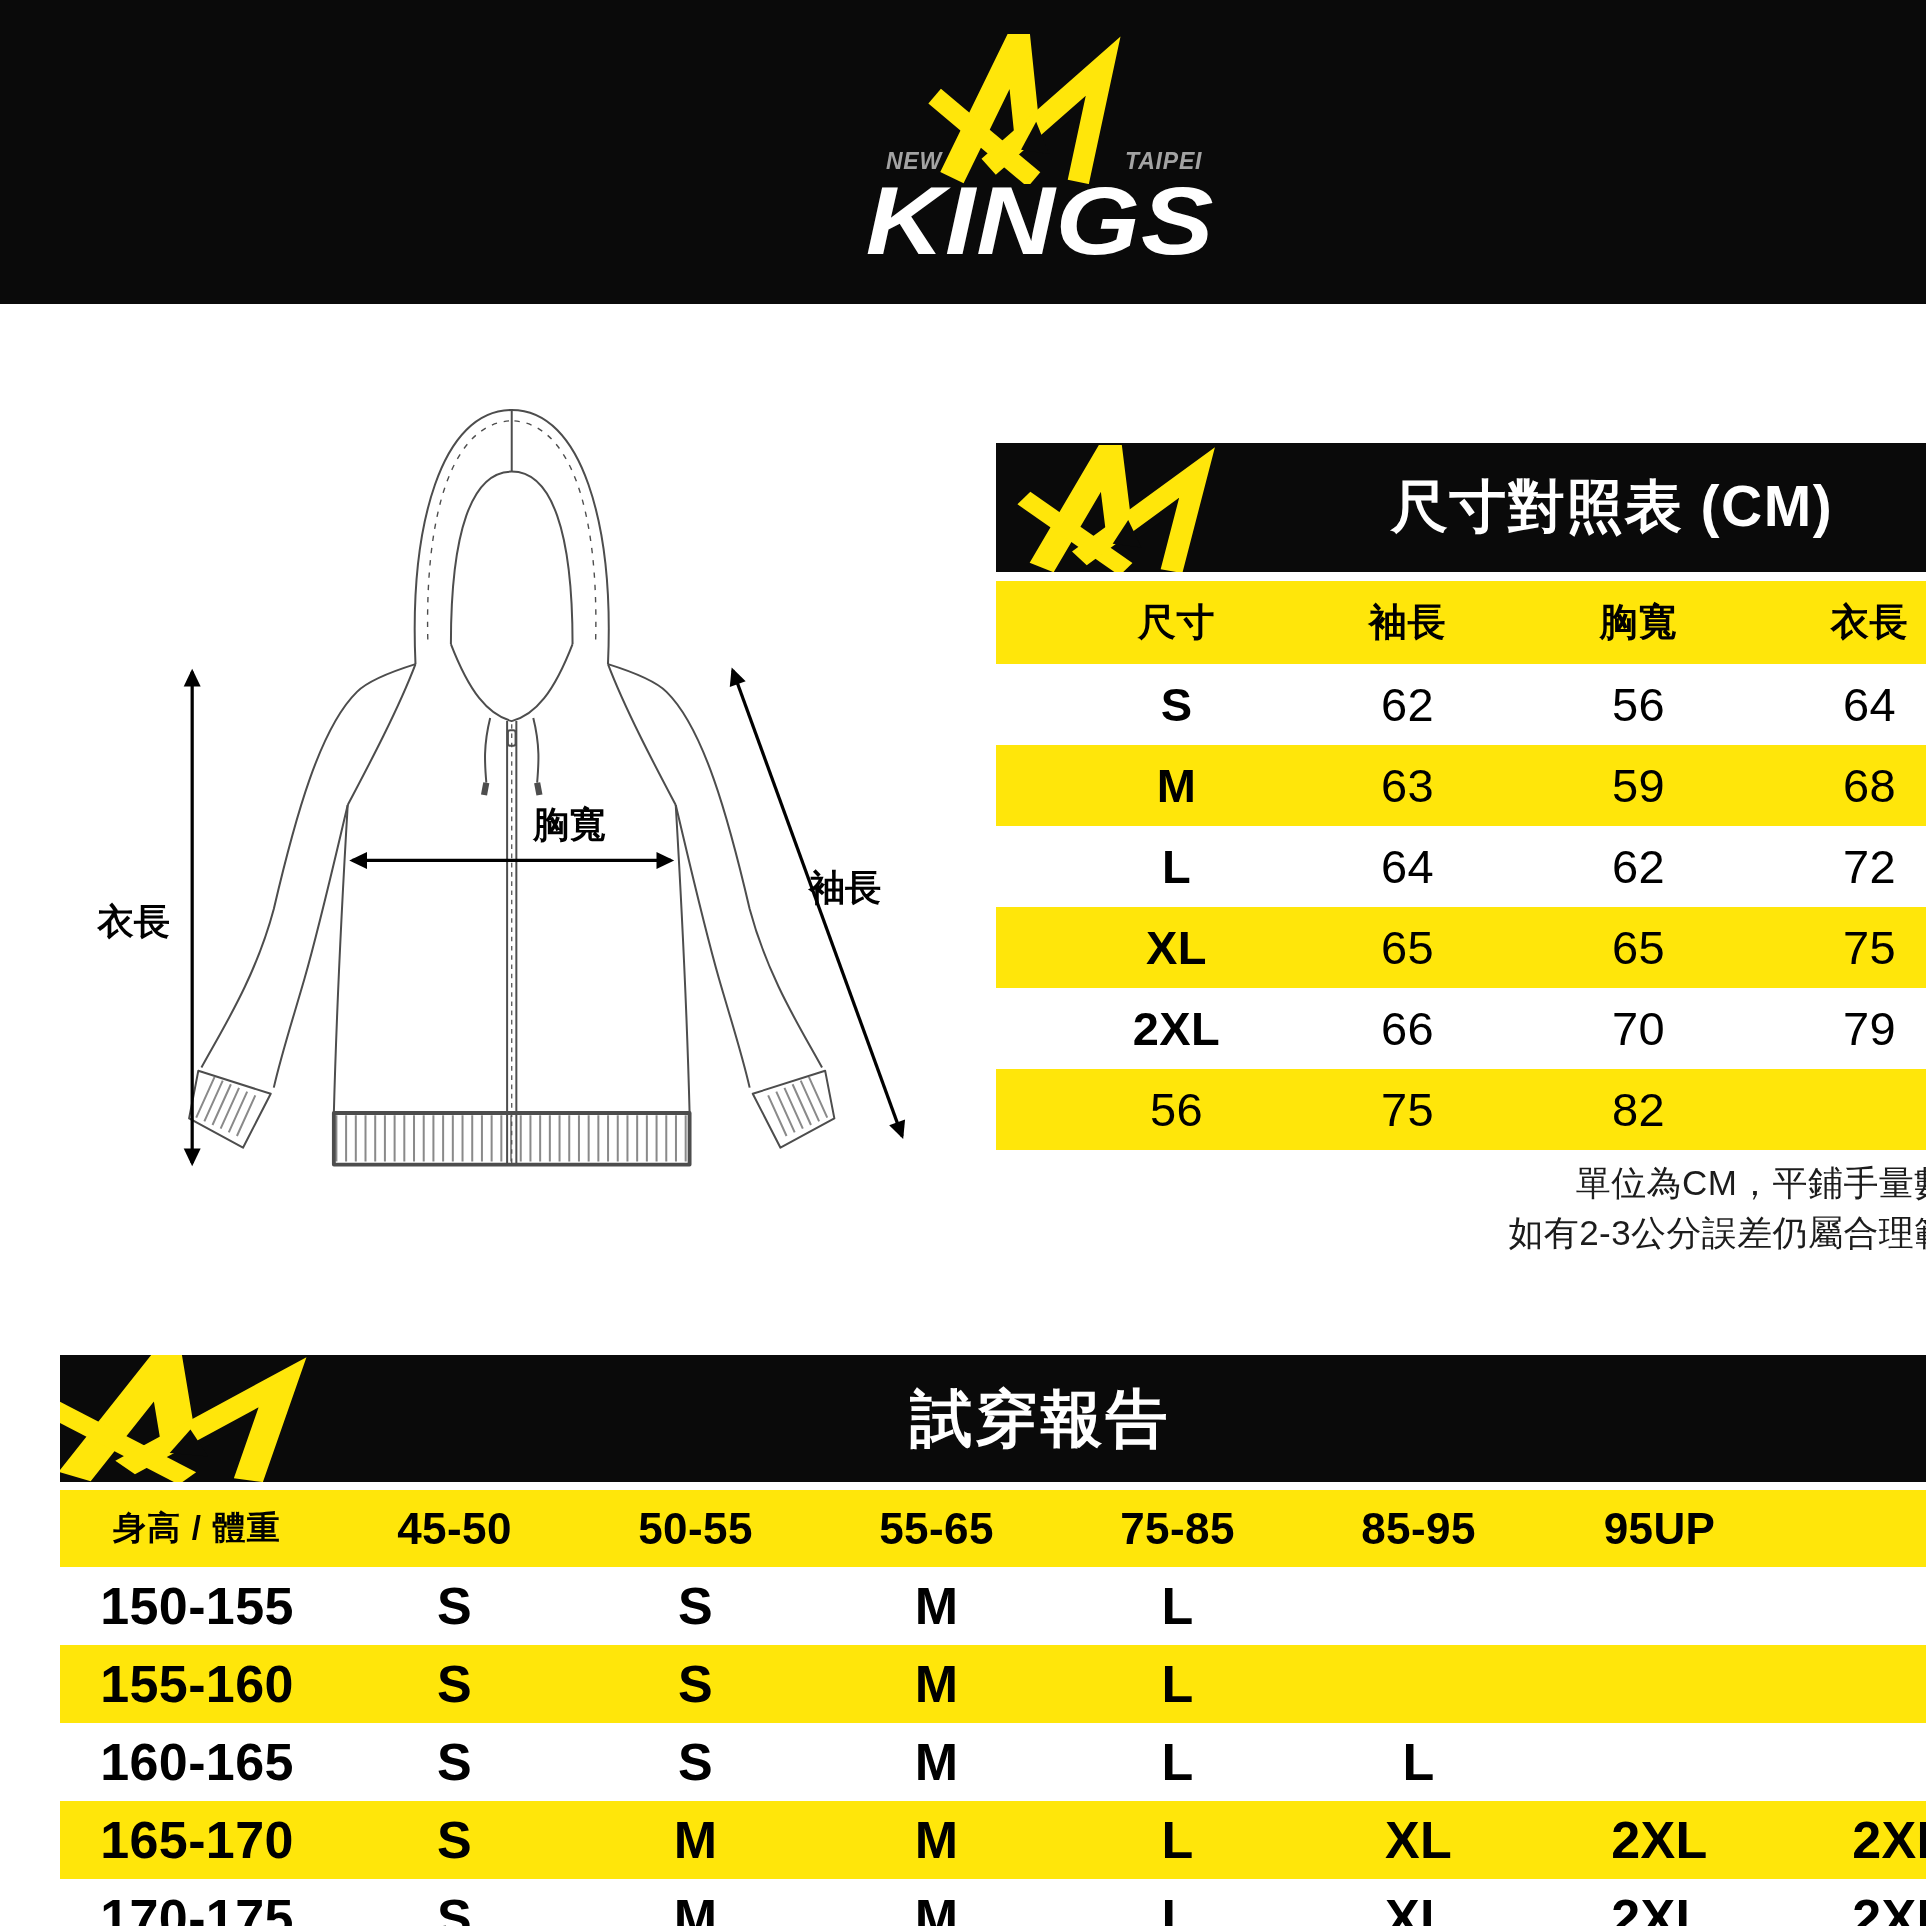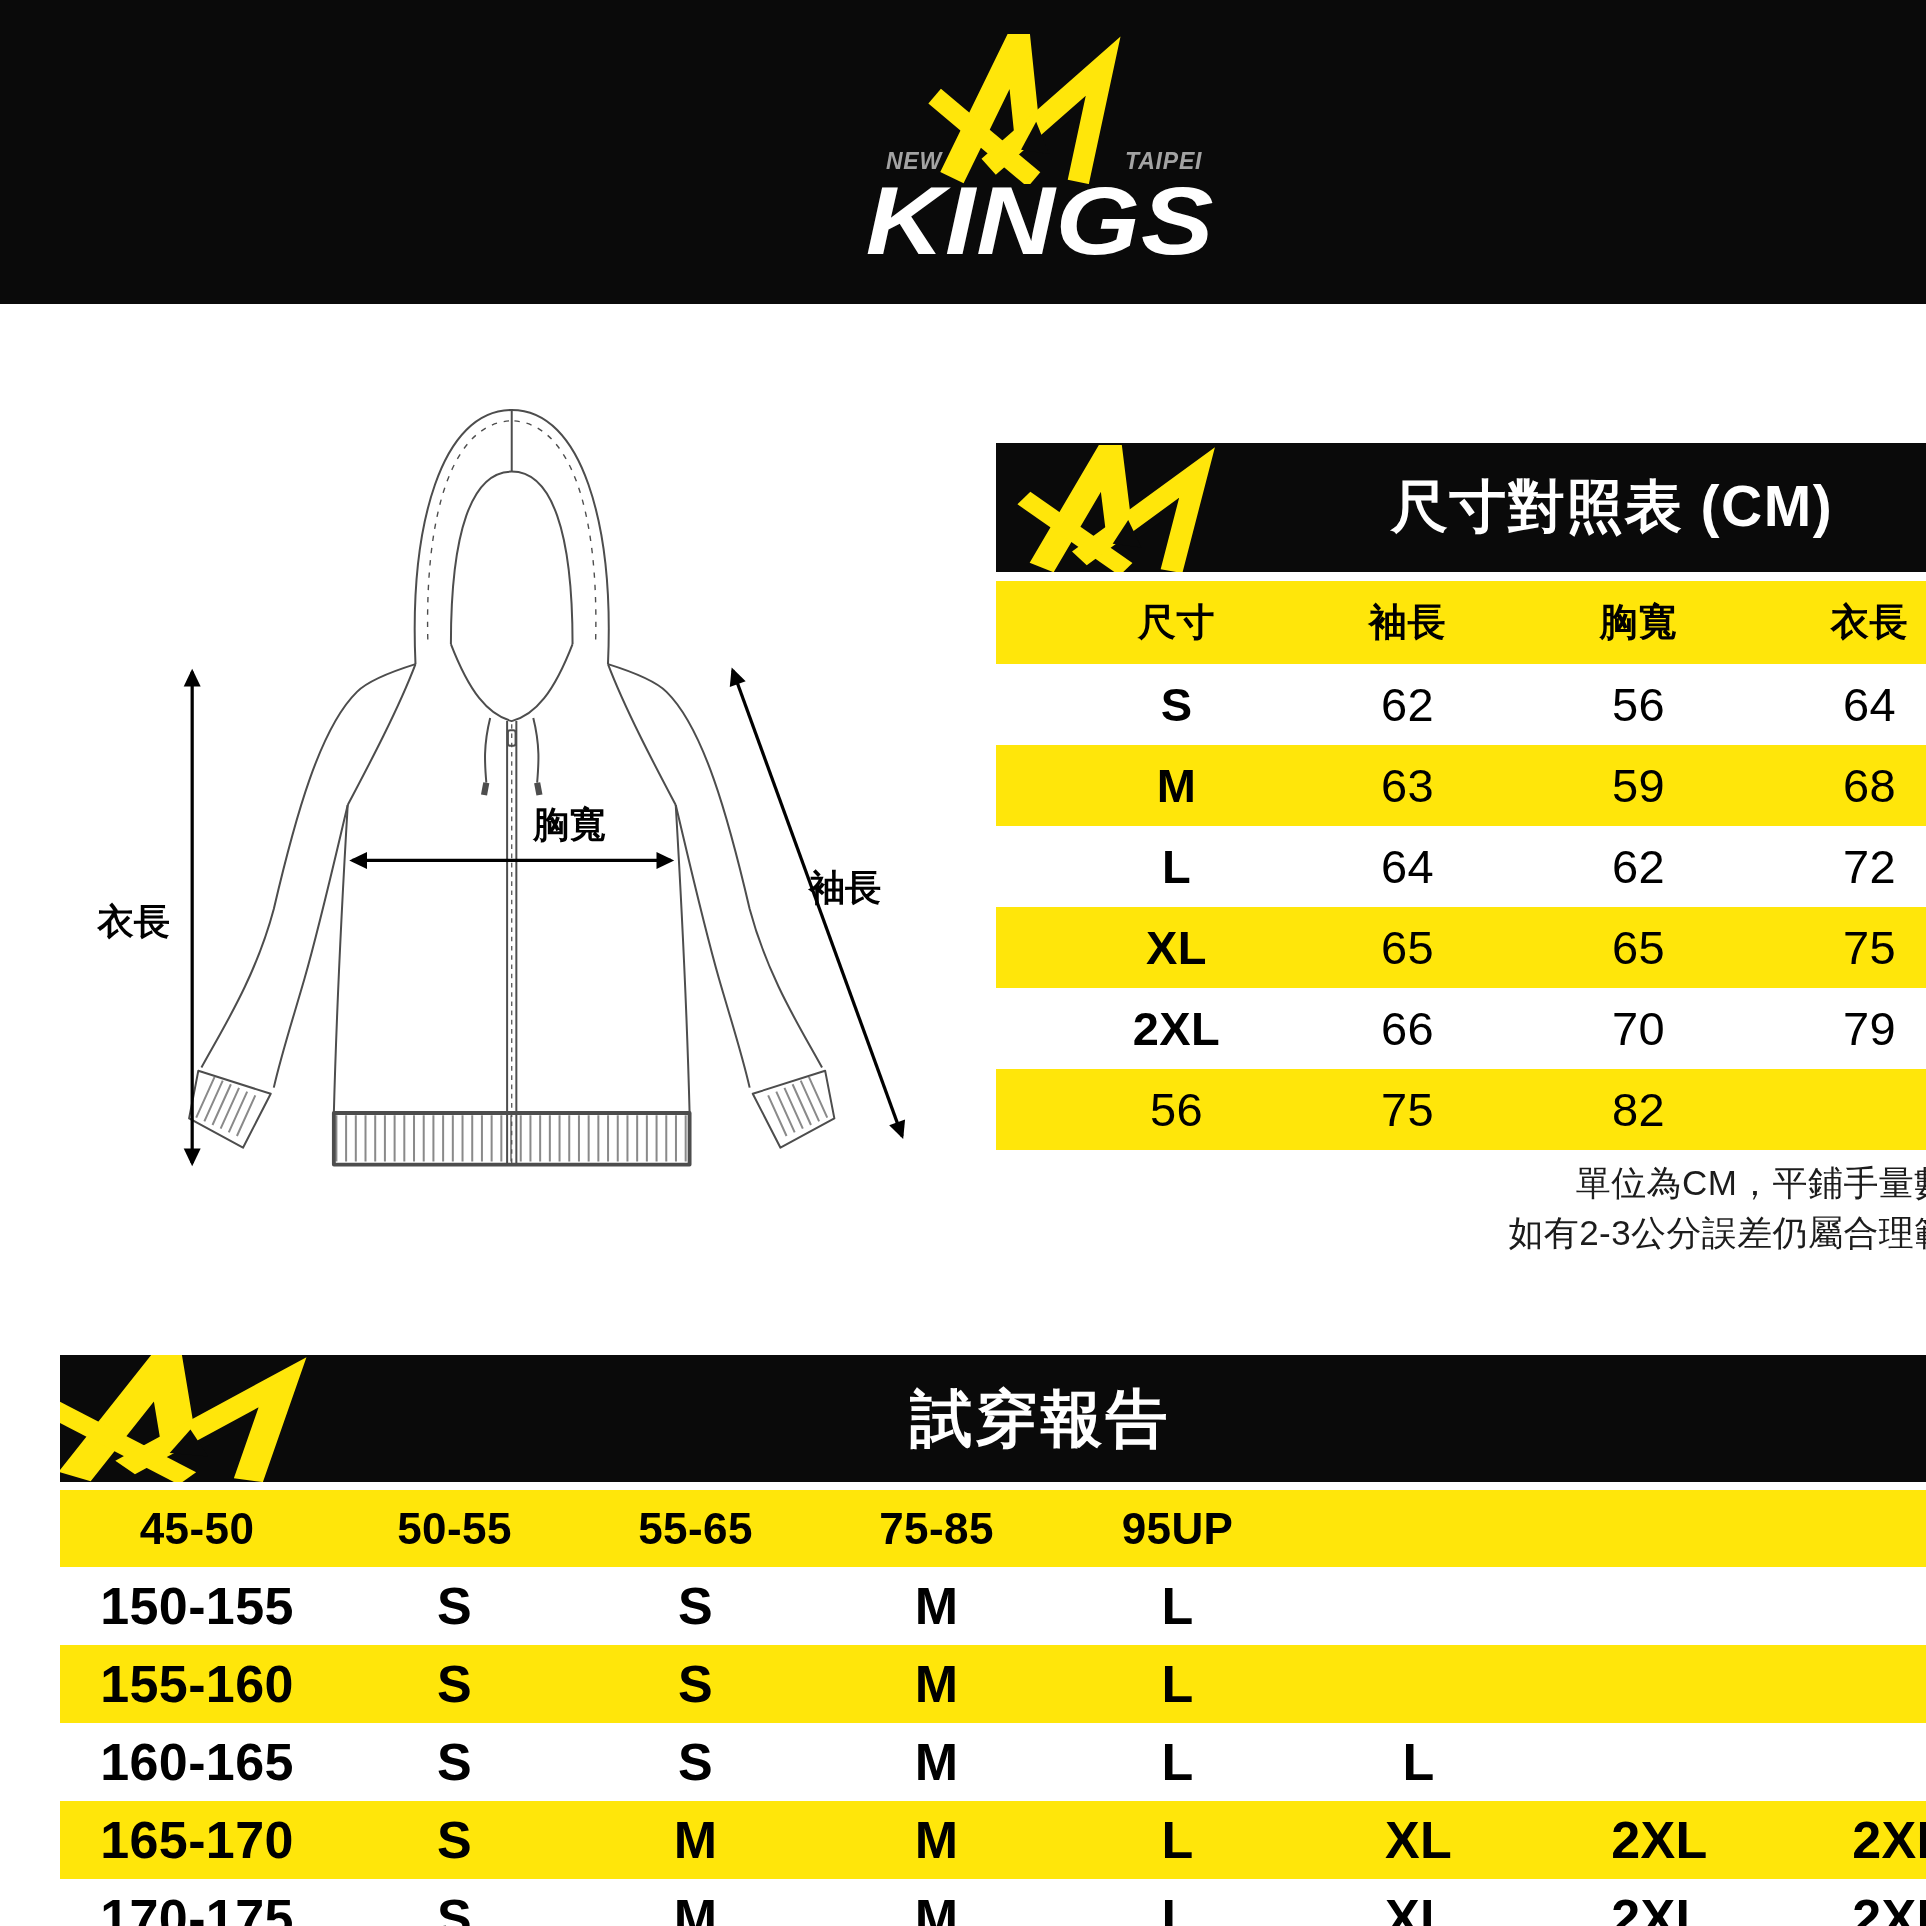--- a/index.html
+++ b/index.html
@@ -217,24 +217,26 @@
           <polyline points="24,134 85,8 94,96" stroke-width="24"></polyline>
           <polyline points="8,58 100,136" stroke-width="18"></polyline>
           <polyline points="58,124 164,30 141,138" stroke-width="20"></polyline>
         </g>
         <polygon points="88,108 102,82 114,112" fill="#0a0a0a"></polygon>
       </svg>
       <div id="fr-title">試穿報告</div>
     </div>
 
     <div id="fr-colhead" class="abs yellow-bg">
+      <div class="fr-hcell first">身高 / 體重</div>
       <div class="fr-hcell">45-50</div>
       <div class="fr-hcell">50-55</div>
       <div class="fr-hcell">55-65</div>
       <div class="fr-hcell">75-85</div>
+      <div class="fr-hcell">85-95</div>
       <div class="fr-hcell">95UP</div>
     </div>
 
     <div id="fr-rows" class="abs">
       <div class="fr-row">
         <div class="fr-cell">150-155</div>
         <div class="fr-cell">S</div>
         <div class="fr-cell">S</div>
         <div class="fr-cell">M</div>
         <div class="fr-cell">L</div>

